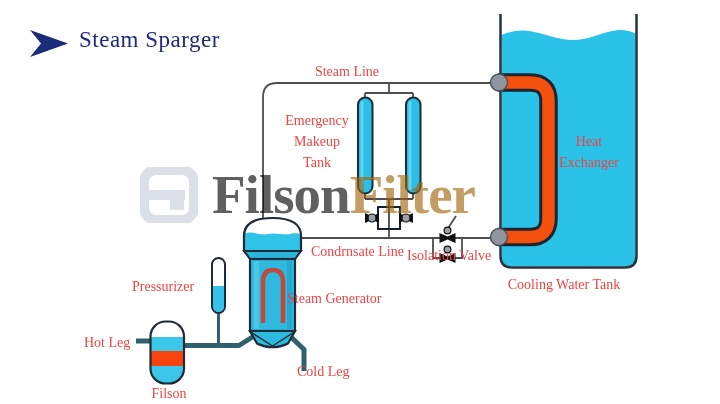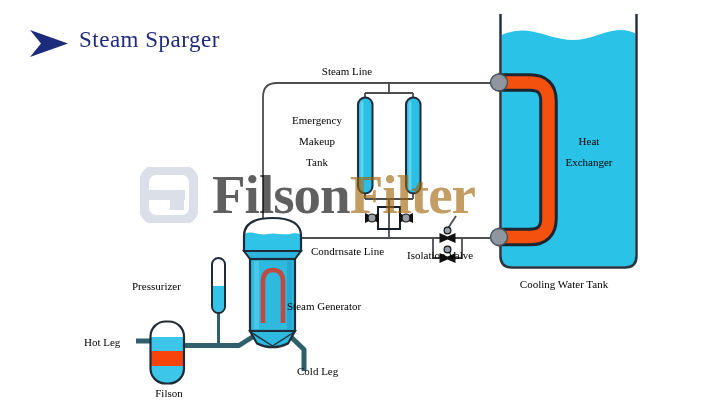--- a/index.html
+++ b/index.html
@@ -2,21 +2,21 @@
 <html><head>
 <meta charset="utf-8">
 <style>
   html,body{margin:0;padding:0;background:#ffffff;}
   #stage{
     position:relative;width:720px;height:404px;background:#ffffff;overflow:hidden;
     font-family:Liberation Serif, serif;
   }
   #diagram-svg{position:absolute;left:0;top:0;z-index:1;}
   .lbl{
-    position:absolute;z-index:2;color:#000000;font-size:11px;font-weight:500;
+    position:absolute;z-index:2;color:#ef4444;font-size:14px;font-weight:500;
     white-space:pre-line;line-height:21px;pointer-events:none;
   }
   .lbl.centered{transform:translateX(-50%);text-align:center;}
   #page-title{
     position:absolute;left:79px;top:27px;z-index:2;color:#1E2A7C;
     font-size:23px;font-weight:500;letter-spacing:.5px;
   }
   #title-arrow{position:absolute;left:28px;top:28px;z-index:2;}
   #watermark{
     position:absolute;left:140px;top:166px;z-index:3;display:flex;align-items:center;
@@ -143,19 +143,19 @@
 
   <div class="lbl centered" style="left:347px;top:61px;">Steam Line</div>
   <div class="lbl centered" style="left:317px;top:110px;">Emergency
 Makeup
 Tank</div>
   <div class="lbl" style="left:407px;top:199px;margin-top:46px;">Isolation Valve</div>
   <div class="lbl" style="left:311px;top:241px;">Condrnsate Line</div>
   <div class="lbl centered" style="left:589px;top:131px;">Heat
 Exchanger</div>
   <div class="lbl centered" style="left:564px;top:274px;">Cooling Water Tank</div>
-  <div class="lbl" style="left:287px;top:296px;">Steam Generator</div>
+  <div class="lbl" style="left:287px;top:288px;">Steam Generator</div>
   <div class="lbl" style="left:132px;top:276px;">Pressurizer</div>
   <div class="lbl" style="left:84px;top:332px;">Hot Leg</div>
   <div class="lbl" style="left:266px;top:361px;margin-left:31px;">Cold Leg</div>
   <div class="lbl centered" style="left:169px;top:383px;">Filson</div>
 
 </div>
 
 </body></html>

